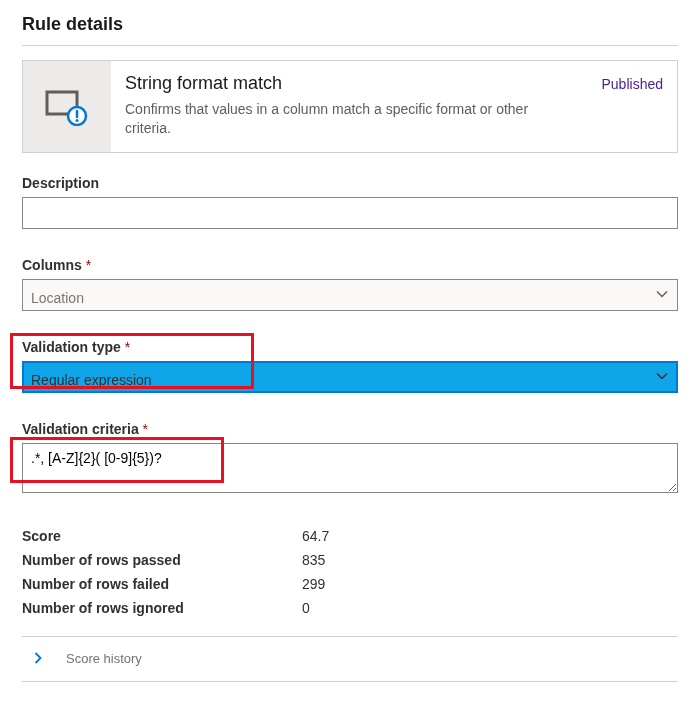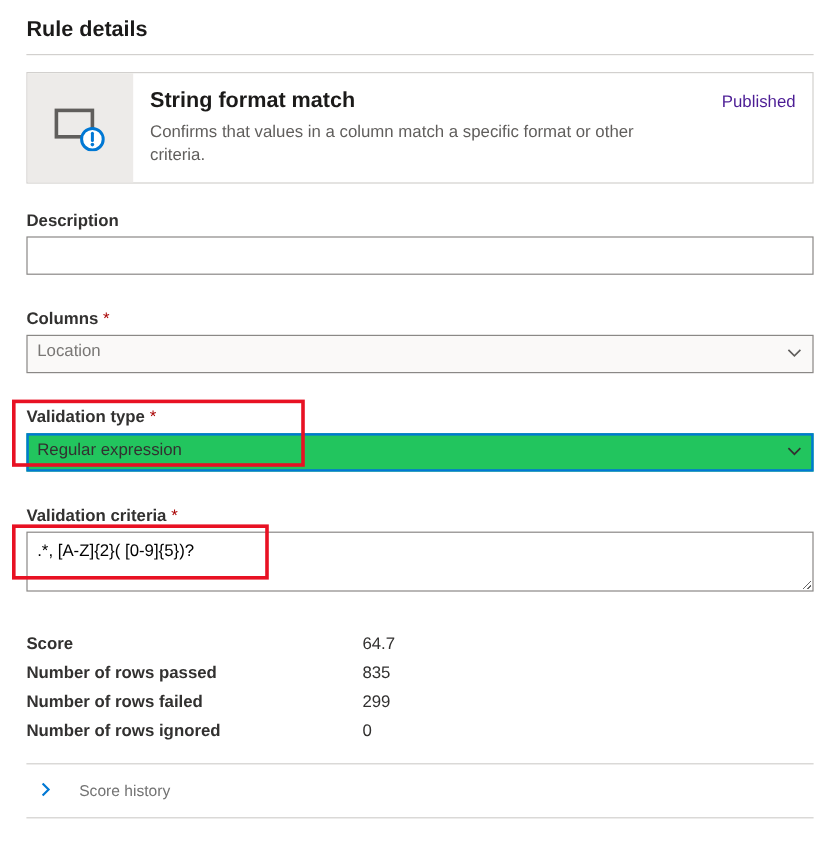--- a/index.html
+++ b/index.html
@@ -41,21 +41,21 @@
     flex: 1;
     padding: 12px 14px 14px 14px;
   }
   .rule-card-top {
     display: flex;
     align-items: center;
     justify-content: space-between;
   }
   .rule-card-title {
     font-size: 18px;
-    font-weight: 700;
+    font-weight: 400;
     color: #1b1a19;
   }
   .rule-card-status {
     color: #4c1d95;
     font-size: 14px;
   }
   .rule-card-desc {
     color: #605e5c;
     font-size: 14px;
     line-height: 1.35;
@@ -107,25 +107,25 @@
   }
   .select-like {
     width: 100%;
     height: 32px;
     border: 1px solid #8a8886;
     background: #faf9f8;
     color: #797775;
     padding: 4px 28px 4px 8px;
     font-size: 14px;
     display: flex;
-    align-items: flex-start;
+    align-items: flex-end;
     cursor: pointer;
   }
   .select-like.enabled {
-    background: #22c55e;
+    background: #0ea5e9;
     color: #323130;
   }
   .select-like.focused {
     border: 2px solid #0078d4;
     padding: 3px 27px 3px 7px;
   }
 
   .highlight-box {
     position: absolute;
     border: 3px solid #e81123;

